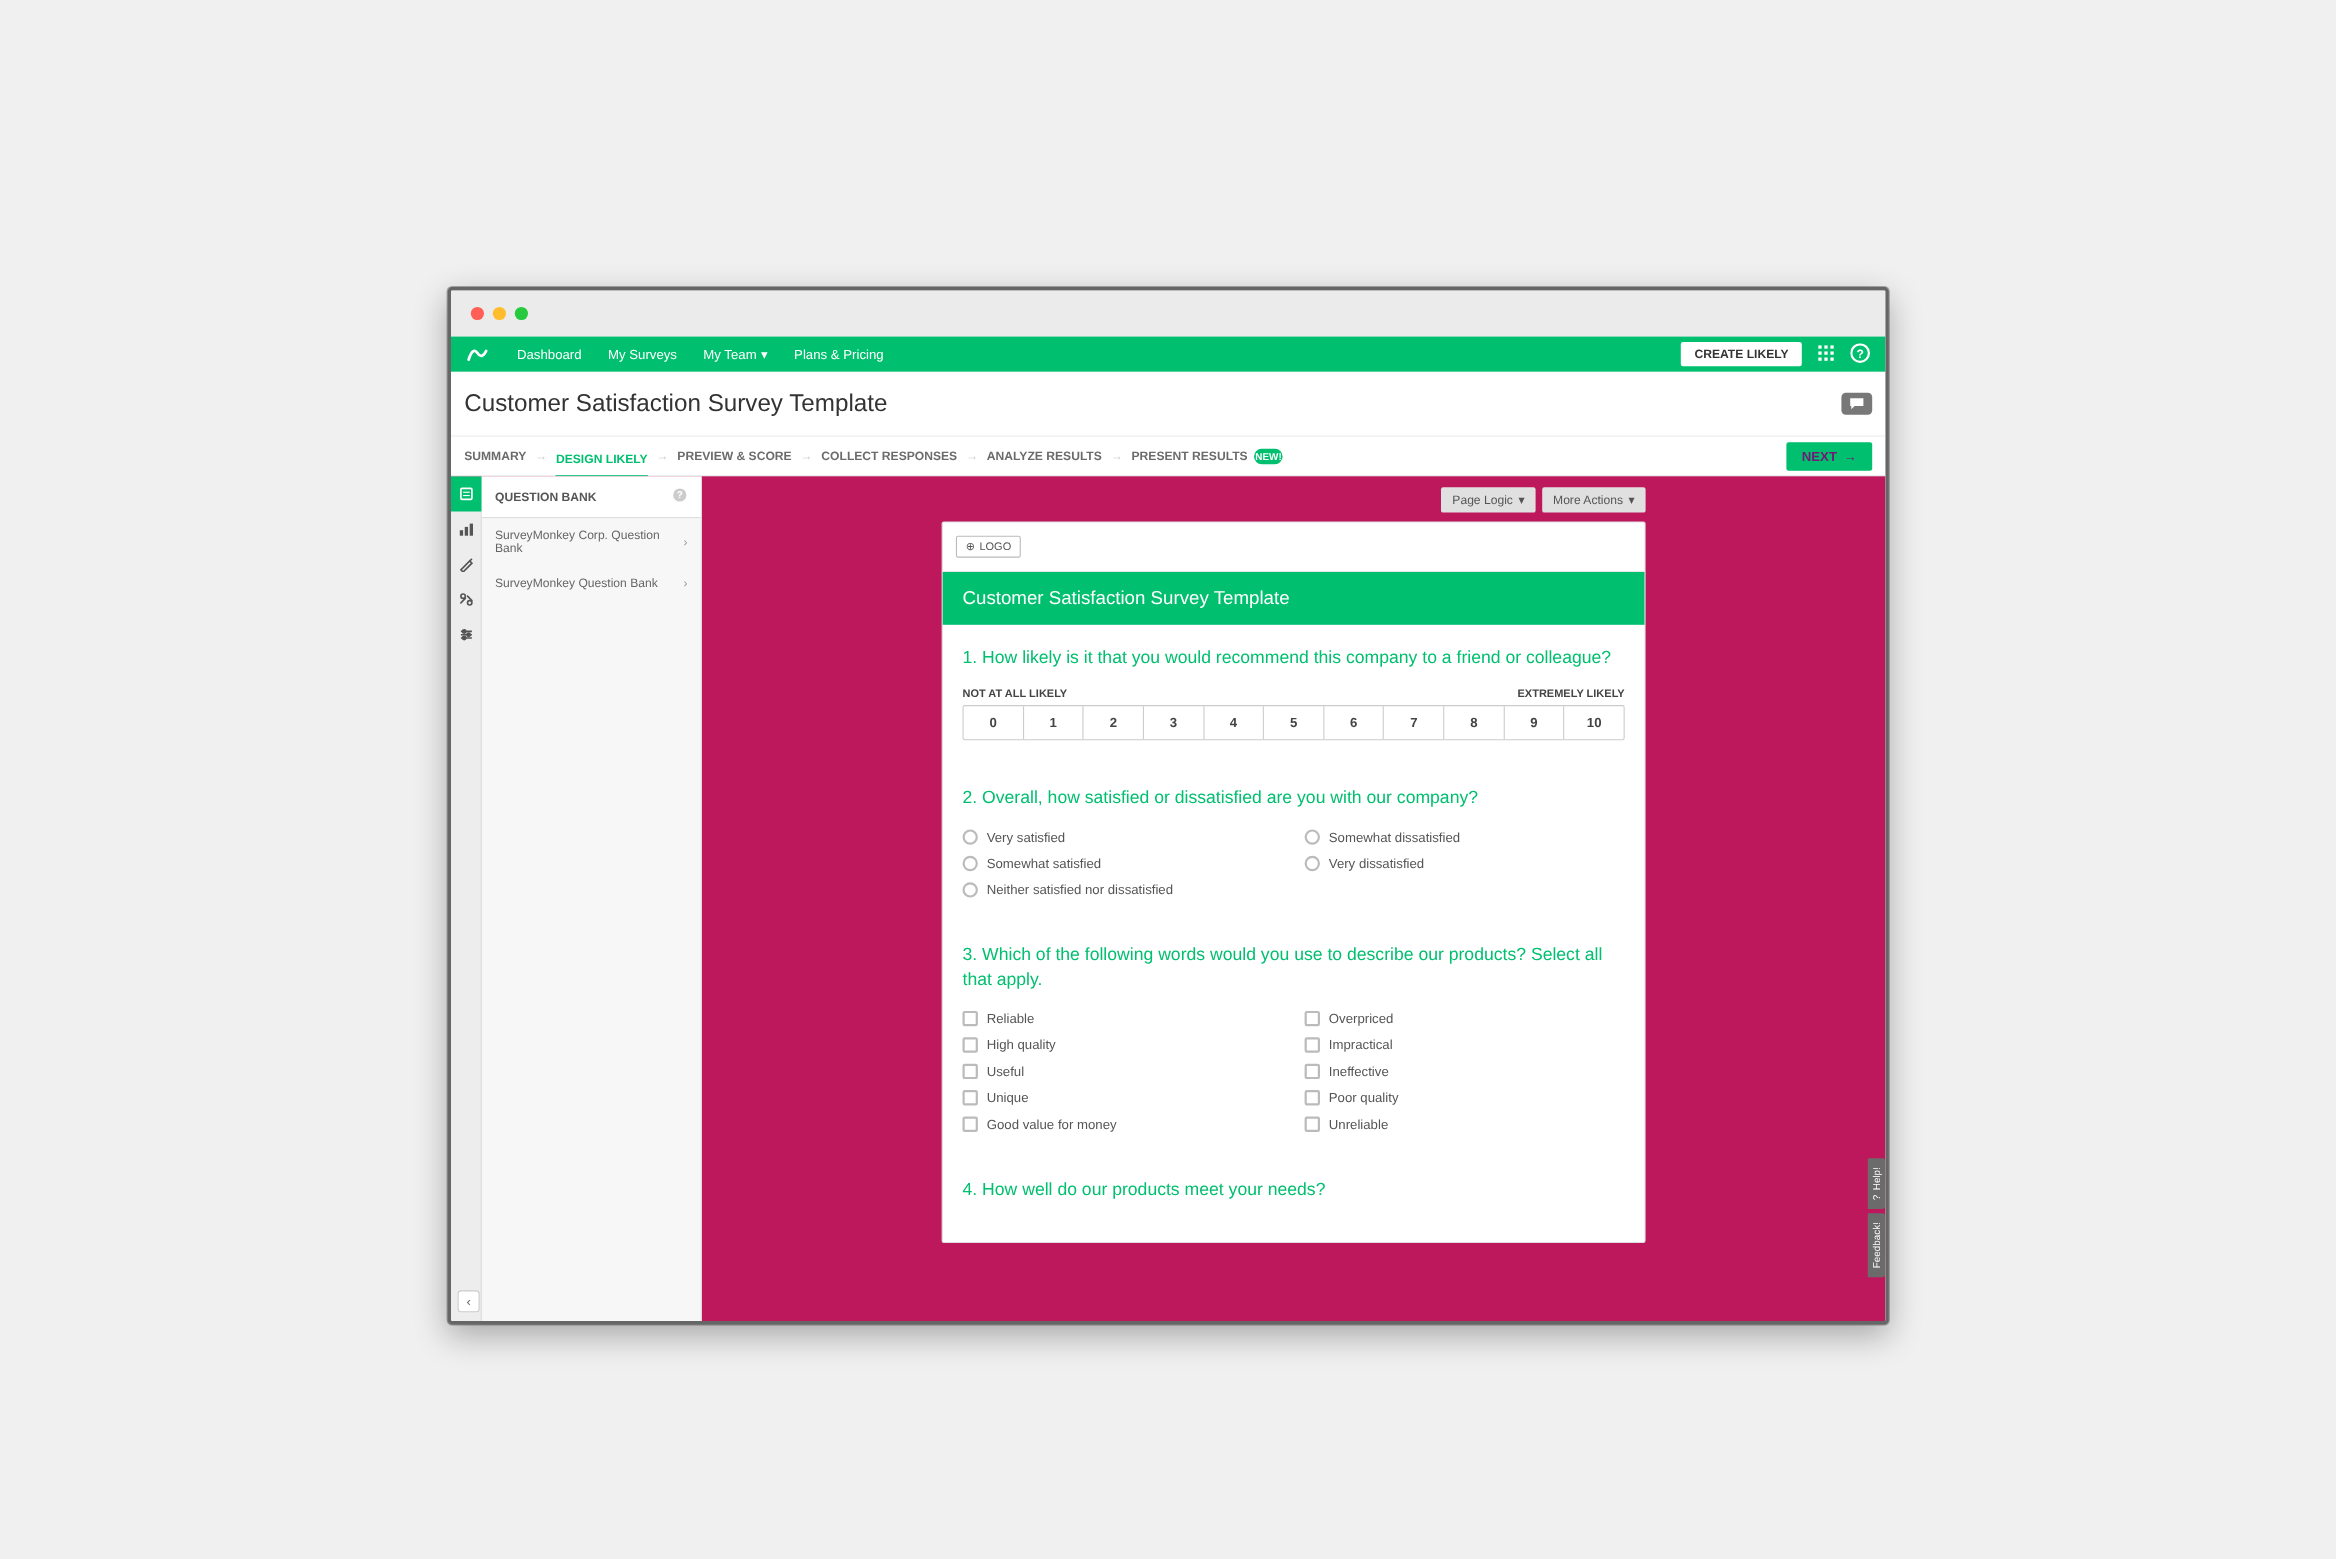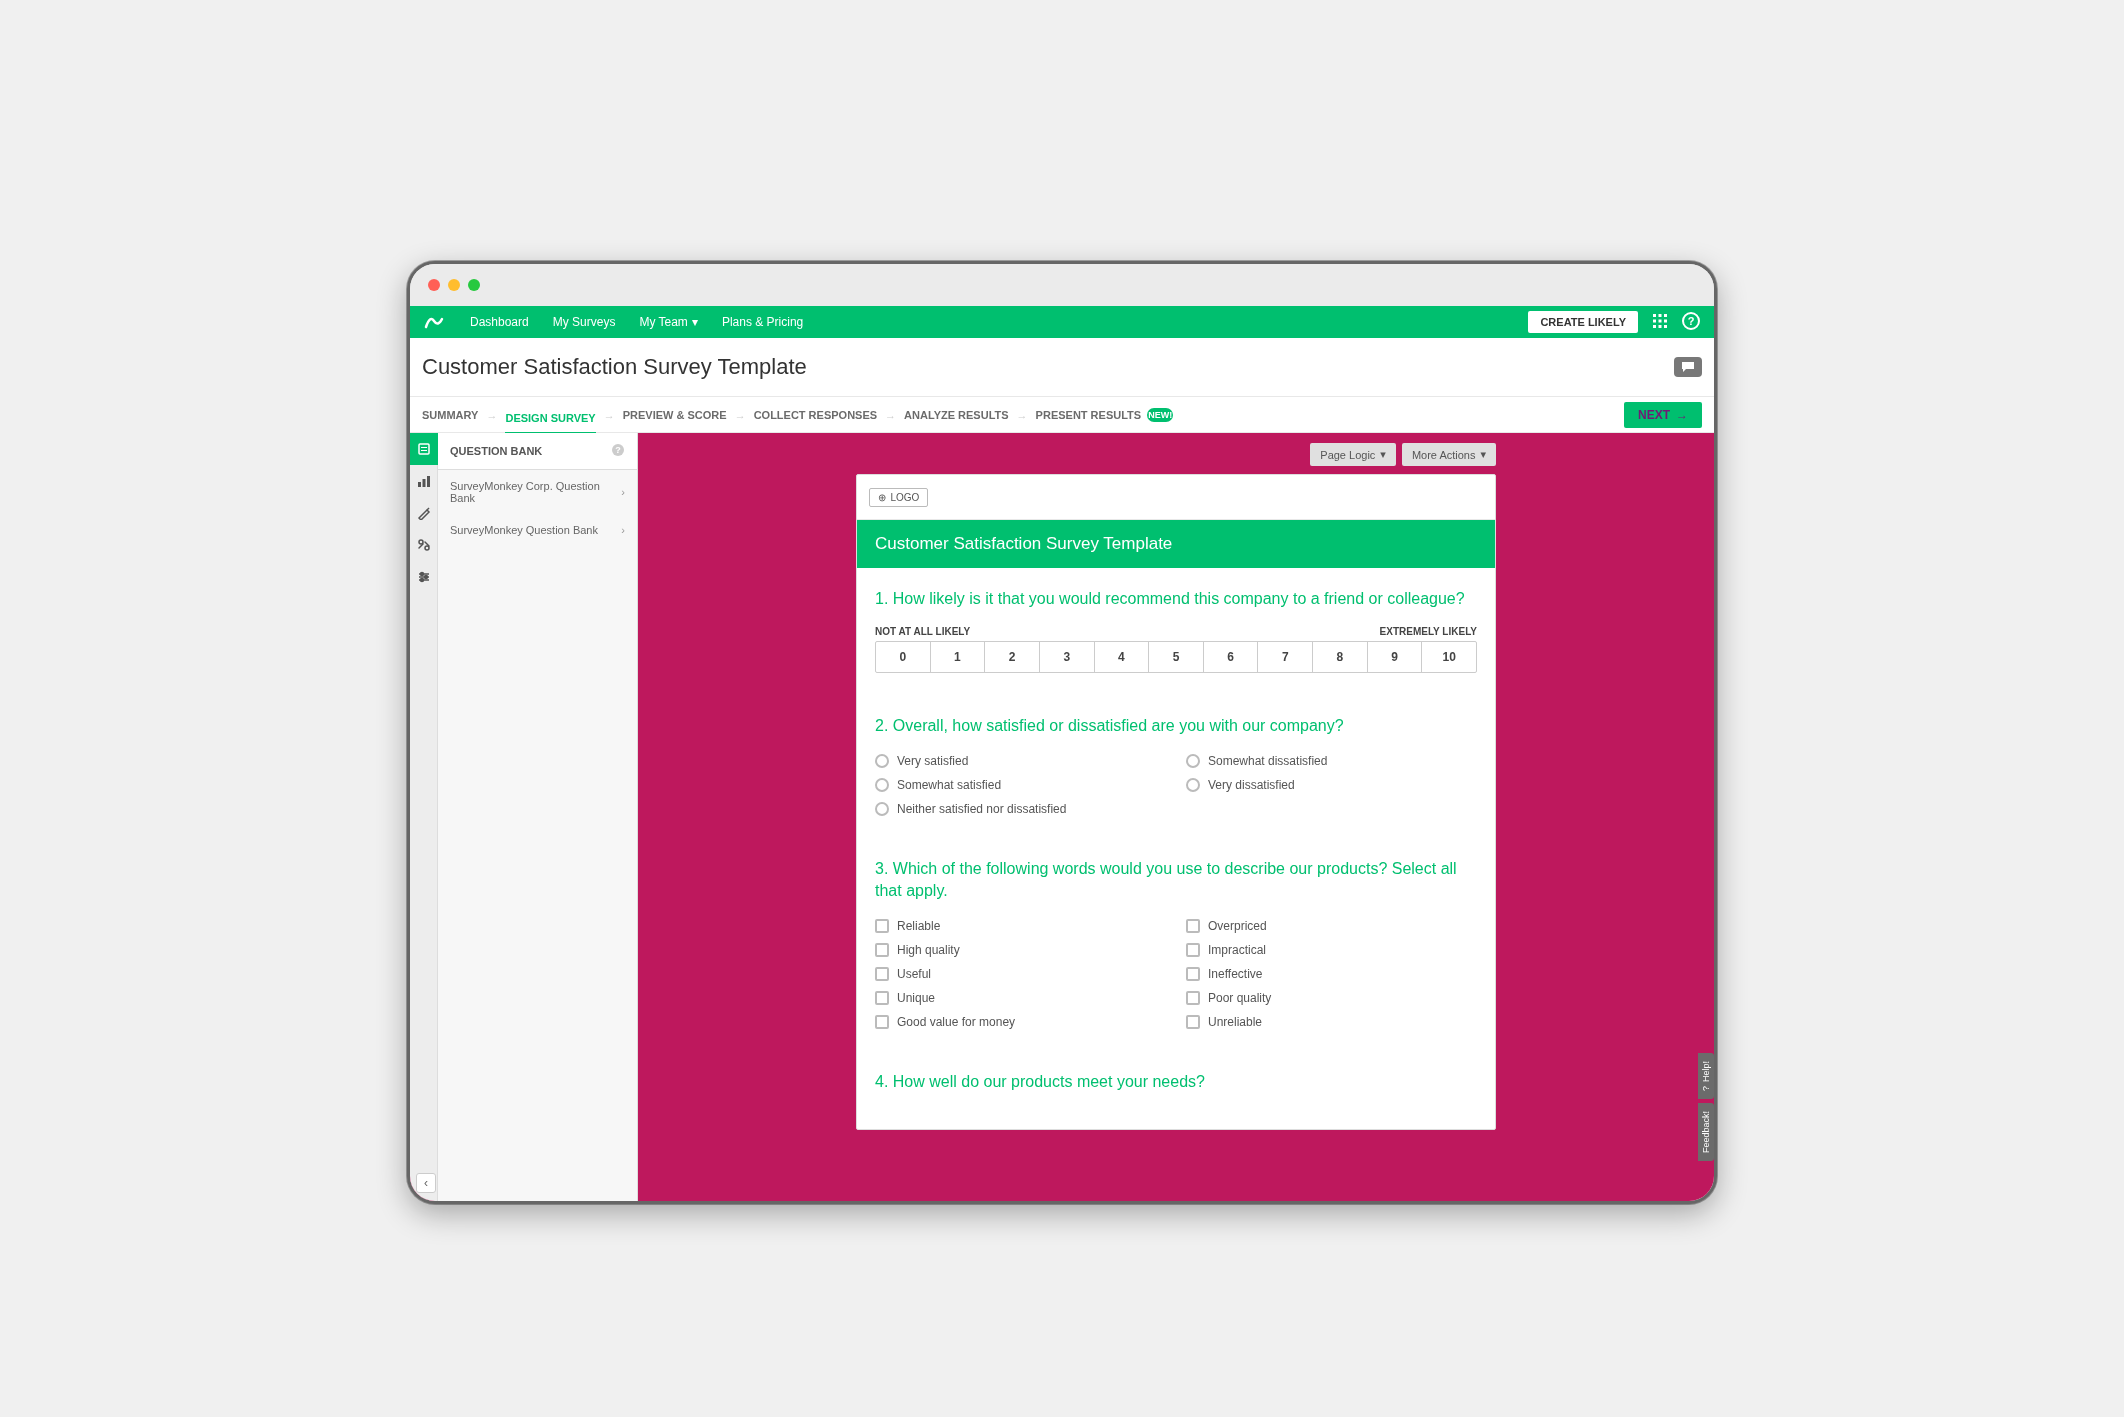--- a/index.html
+++ b/index.html
@@ -1,17 +1,17 @@
 <!DOCTYPE html>
 <html><head>
 <meta charset="utf-8">
 <style>
   * { box-sizing: border-box; margin: 0; padding: 0; font-family: -apple-system, BlinkMacSystemFont, "Segoe UI", Helvetica, Arial, sans-serif; }
   body { background: #f0f0f0; display: flex; justify-content: center; align-items: center; min-height: 100vh; padding: 20px; }
-  .device-frame { width: 1310px; border: 3px solid #666; border-radius: 28px; overflow: hidden; box-shadow: 0 0 0 1px rgba(0,0,0,0.3), 0 10px 30px rgba(0,0,0,0.3); background: #ebebeb; margin-top: 48px; }
+  .device-frame { width: 1310px; border: 3px solid #666; border-radius: 4px; overflow: hidden; box-shadow: 0 0 0 1px rgba(0,0,0,0.3), 0 10px 30px rgba(0,0,0,0.3); background: #ebebeb; margin-top: 48px; }
   .mac-titlebar { height: 42px; background: #ebebeb; display: flex; align-items: center; padding: 0 18px; gap: 8px; }
   .mac-dot { width: 12px; height: 12px; border-radius: 50%; }
   .mac-red { background: #ff5f56; }
   .mac-yellow { background: #ffbd2e; }
   .mac-green { background: #27c93f; }
 
   .topnav { background: #00bf6f; height: 32px; display: flex; align-items: center; padding: 0 14px; color: #fff; font-size: 12px; }
   .topnav .logo { margin-right: 14px; display:flex; align-items:center; }
   .topnav .nav-item { padding: 0 12px; cursor: pointer; font-weight: 500; display:flex; align-items:center; height:100%; }
   .topnav .spacer { flex: 1; }
@@ -123,21 +123,21 @@
       <svg width="14" height="12" viewBox="0 0 14 12" fill="#fff">
           <path d="M1 1h12v7H5l-3 3V8H1z"></path>
         </svg>
     </span>
   </div>
 
   <div class="breadcrumb-bar">
     <div class="crumbs">
       <span class="crumb">SUMMARY</span>
       <span class="arrow">→</span>
-      <span class="crumb active">DESIGN SURVEY</span>
+      <span class="crumb active">DESIGN LIKELY</span>
       <span class="arrow">→</span>
       <span class="crumb">PREVIEW &amp; SCORE</span>
       <span class="arrow">→</span>
       <span class="crumb">COLLECT RESPONSES</span>
       <span class="arrow">→</span>
       <span class="crumb">ANALYZE RESULTS</span>
       <span class="arrow">→</span>
       <span class="crumb">
         <span>PRESENT RESULTS</span>
         <span class="pill-new">NEW!</span>

